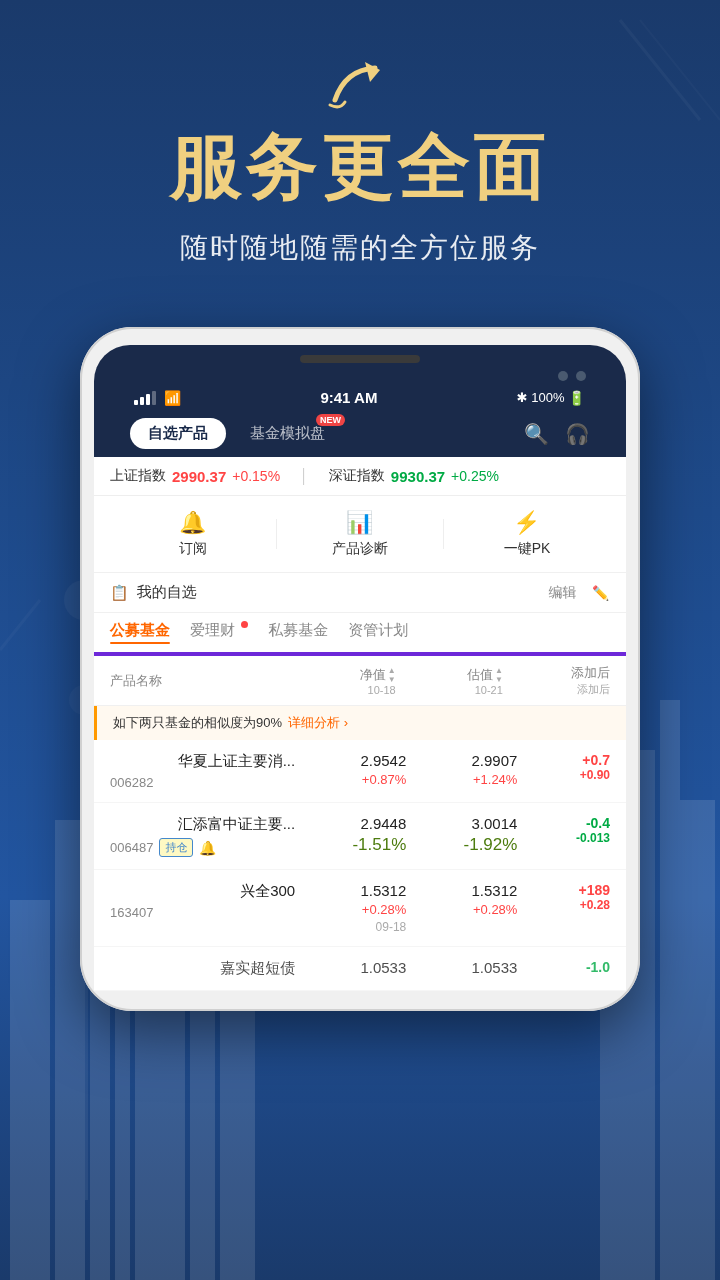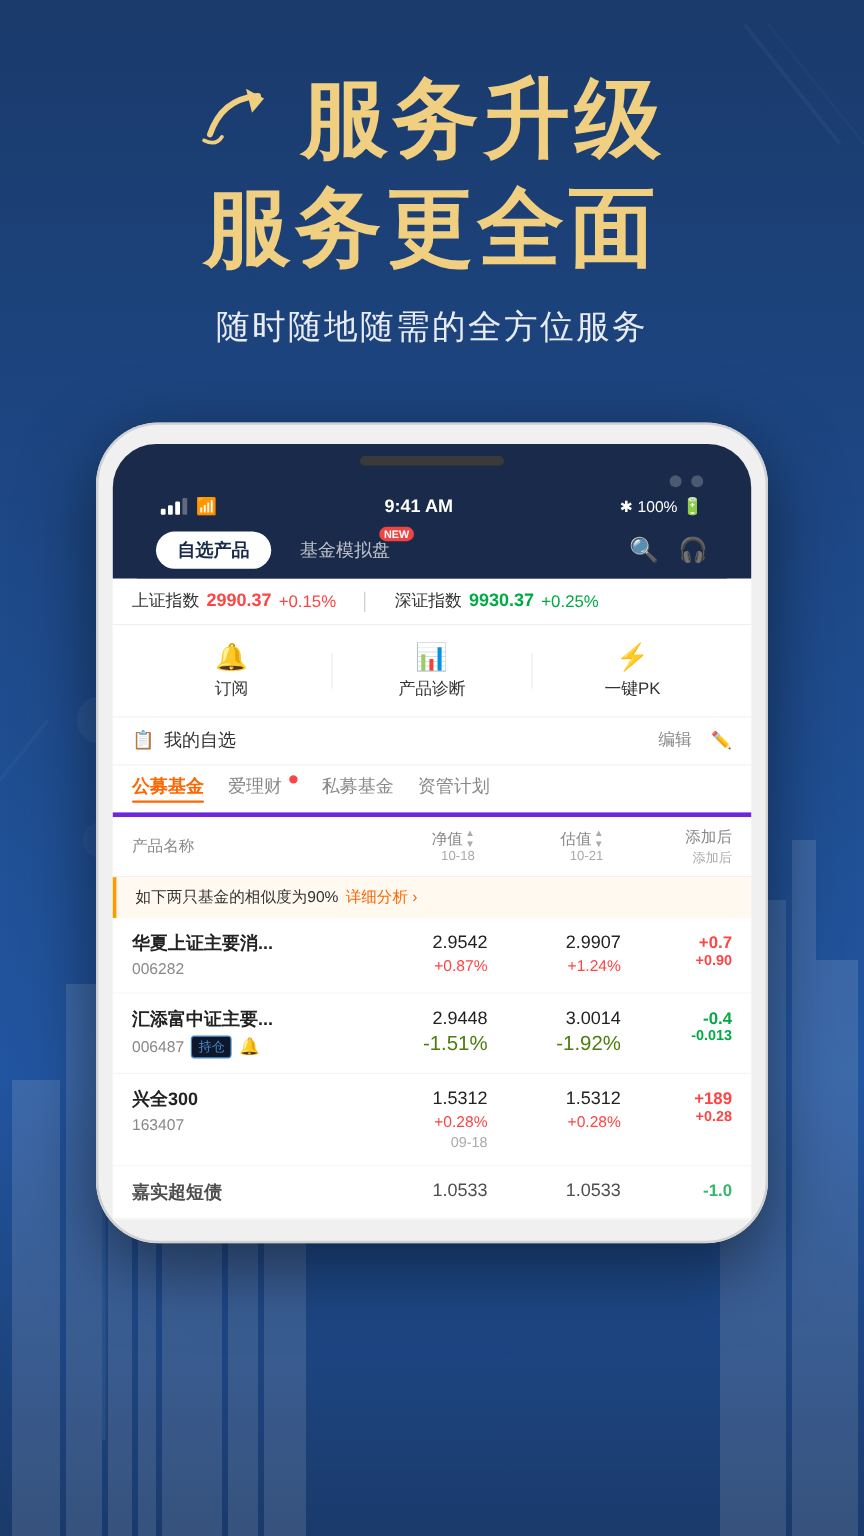--- a/index.html
+++ b/index.html
@@ -399,37 +399,38 @@
       align-items: flex-start;
     }
 
     .fund-info {
       flex: 2;
     }
 
     .fund-name {
       font-size: 15px;
       color: #222;
-      font-weight: 700;
+      font-weight: 400;
+      text-align: right;
     }
 
     .fund-code-row {
       display: flex;
       align-items: center;
       gap: 6px;
       margin-top: 4px;
     }
 
     .fund-code {
       font-size: 13px;
       color: #888;
     }
 
     .fund-tag {
-      background: #0f172a;
+      background: #fef9c3;
       color: #4488cc;
       font-size: 11px;
       padding: 1px 5px;
       border-radius: 3px;
       border: 1px solid #4488cc;
     }
 
     .fund-bell {
       color: #888;
       font-size: 14px;
@@ -510,21 +511,20 @@
   </svg>
 </div>
 
 <div class="promo-section">
   <div class="promo-title-1">
     <svg width="70" height="55" viewBox="0 0 70 55">
       <path d="M10 40 Q20 10 50 8" stroke="#f0d080" stroke-width="5" fill="none" stroke-linecap="round"></path>
       <path d="M40 2 L55 10 L45 22" fill="#f0d080"></path>
       <path d="M5 45 Q15 50 20 42" stroke="#f0d080" stroke-width="3" fill="none" stroke-linecap="round"></path>
     </svg>
-    <span>服务升级</span>
   </div>
   <div class="promo-title-2">服务更全面</div>
   <div class="promo-subtitle">随时随地随需的全方位服务</div>
 </div>
 
 <div class="phone-container">
   <div class="phone-outer">
     <div class="phone-notch-area">
       <div class="phone-speaker"></div>
       <div class="phone-camera-row">

